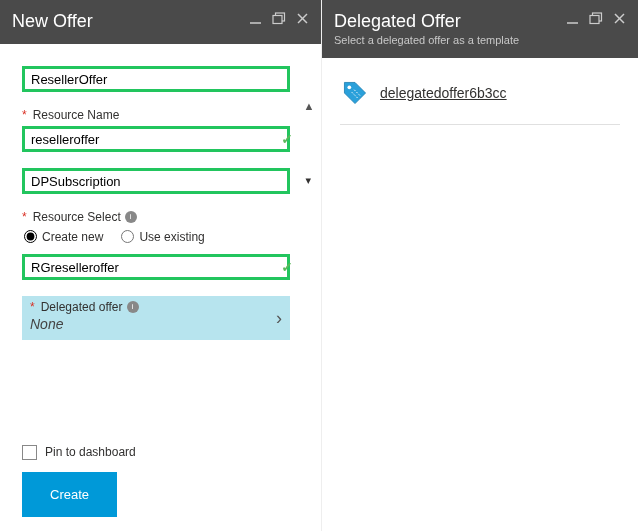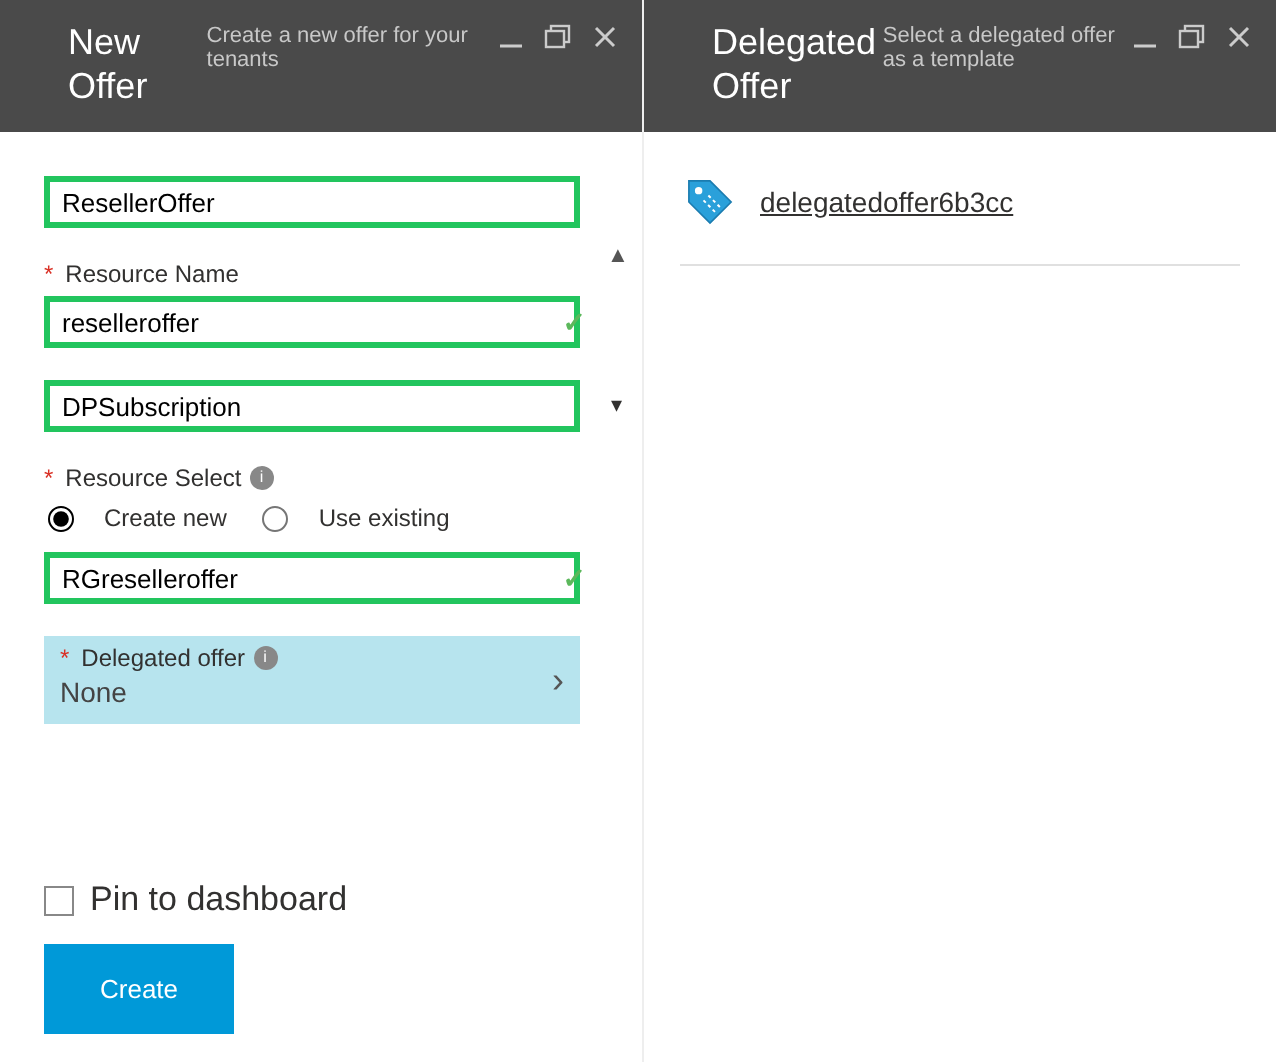--- a/index.html
+++ b/index.html
@@ -25,21 +25,21 @@
   .panel:first-child { width: 322px; }
   .panel:last-child  { width: 316px; border-right: none;}
   .panel-header {
     background: #4a4a4a;
     color: #fff;
     padding: 10px 12px 12px 12px;
     display: flex;
     justify-content: space-between;
     align-items: flex-start;
   }
-  .panel-header .titles { display: flex; flex-direction: row; margin-left: 22px; }
+  .panel-header .titles { display: flex; flex-direction: column; }
   .panel-title { font-size: 18px; font-weight: 400; line-height: 22px; }
   .panel-subtitle { font-size: 11px; color: #c8c8c8; margin-top: 2px; }
   .panel-controls { display: flex; gap: 10px; padding-top: 2px; }
   .panel-controls svg { cursor: pointer; }
   .panel-body {
     flex: 1;
     overflow: hidden;
     position: relative;
   }
   .form-scroll {
@@ -114,52 +114,52 @@
     font-size: 11px;
     color: #323130;
   }
   .radio-row {
     display: flex;
     gap: 18px;
     margin: 6px 0 10px 2px;
   }
   .radio-row label {
     display: flex;
-    align-items: flex-end;
-    gap: 15px;
+    align-items: flex-start;
+    gap: 5px;
     font-size: 12px;
   }
   .radio-row input[type=radio] {
     width: 13px;
     height: 13px;
     accent-color: #000;
   }
   .delegated-row {
     background: #b7e4ee;
     width: 268px;
     height: 44px;
     display: flex;
     justify-content: space-between;
     align-items: flex-start;
     padding: 4px 8px 4px 8px;
     cursor: pointer;
     margin-top: 4px;
   }
   .delegated-row .dlabel { font-size: 12px; display: flex; align-items: center; gap: 4px;}
-  .delegated-row .dvalue { font-size: 14px; color: #444; margin-top: 2px; }
+  .delegated-row .dvalue { font-size: 14px; font-style: italic; color: #444; margin-top: 2px; }
   .delegated-row .chev { font-size: 18px; color: #555; align-self: center; font-weight: 300;}
   .panel-footer {
     position: absolute;
     bottom: 0;
     left: 0;
     right: 0;
     padding: 10px 22px 14px 22px;
     background: #fff;
   }
-  .pin-row { display: flex; align-items: center; gap: 8px; margin-bottom: 12px; font-size: 17px; }
+  .pin-row { display: flex; align-items: flex-start; gap: 8px; margin-bottom: 12px; font-size: 12px; }
   .pin-row .chk {
     width: 15px;
     height: 15px;
     border: 1px solid #888;
     display: inline-block;
   }
   .btn-create {
     background: #0099d8;
     color: #fff;
     border: none;
@@ -186,21 +186,20 @@
 </style>
 </head>
 <body>
 
 <div class="panels">
 
   <div class="panel">
     <div class="panel-header">
       <div class="titles">
         <div class="panel-title">New Offer</div>
-        <div class="panel-subtitle">Create a new offer for your tenants</div>
       </div>
       <div class="panel-controls">
         <svg width="13" height="13" viewBox="0 0 13 13">
             <line x1="1" y1="11" x2="12" y2="11" stroke="#ccc" stroke-width="1.5"></line>
           </svg>
         <svg width="14" height="13" viewBox="0 0 14 13">
             <rect x="3.5" y="1" width="9" height="8" fill="none" stroke="#ccc" stroke-width="1.2"></rect>
             <rect x="1" y="3.5" width="9" height="8" fill="#4a4a4a" stroke="#ccc" stroke-width="1.2"></rect>
           </svg>
         <svg width="13" height="13" viewBox="0 0 13 13">

